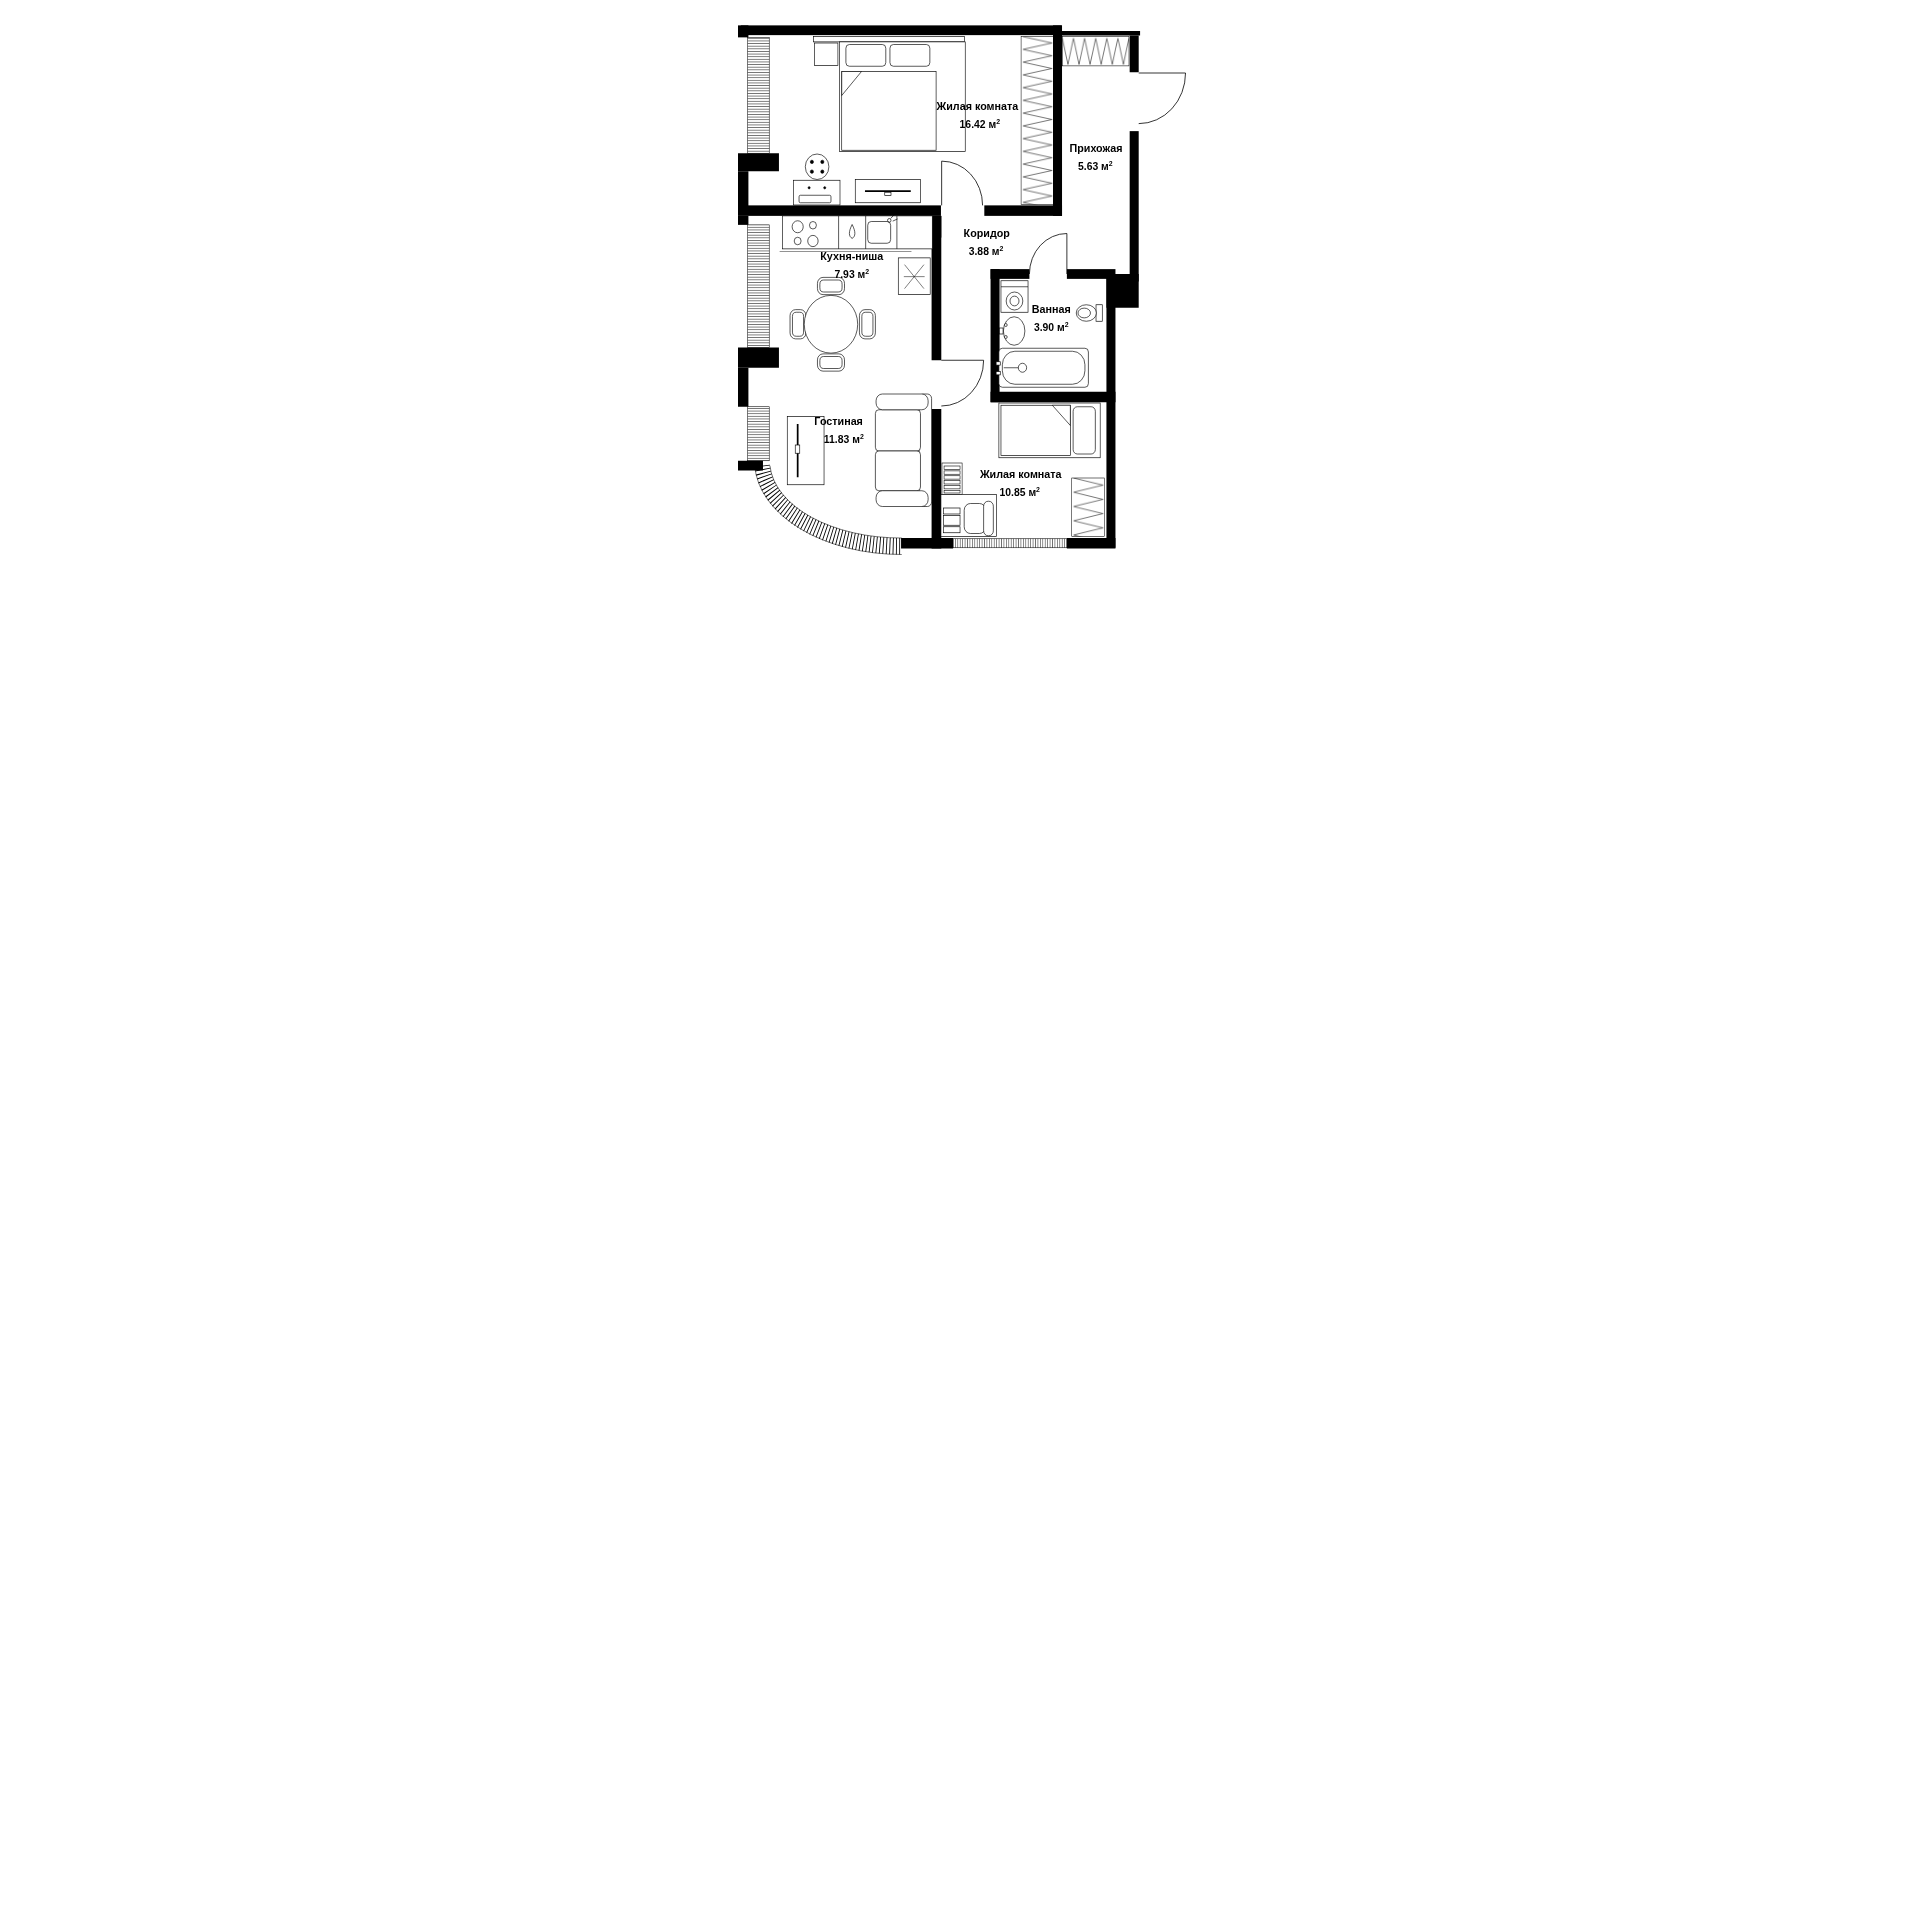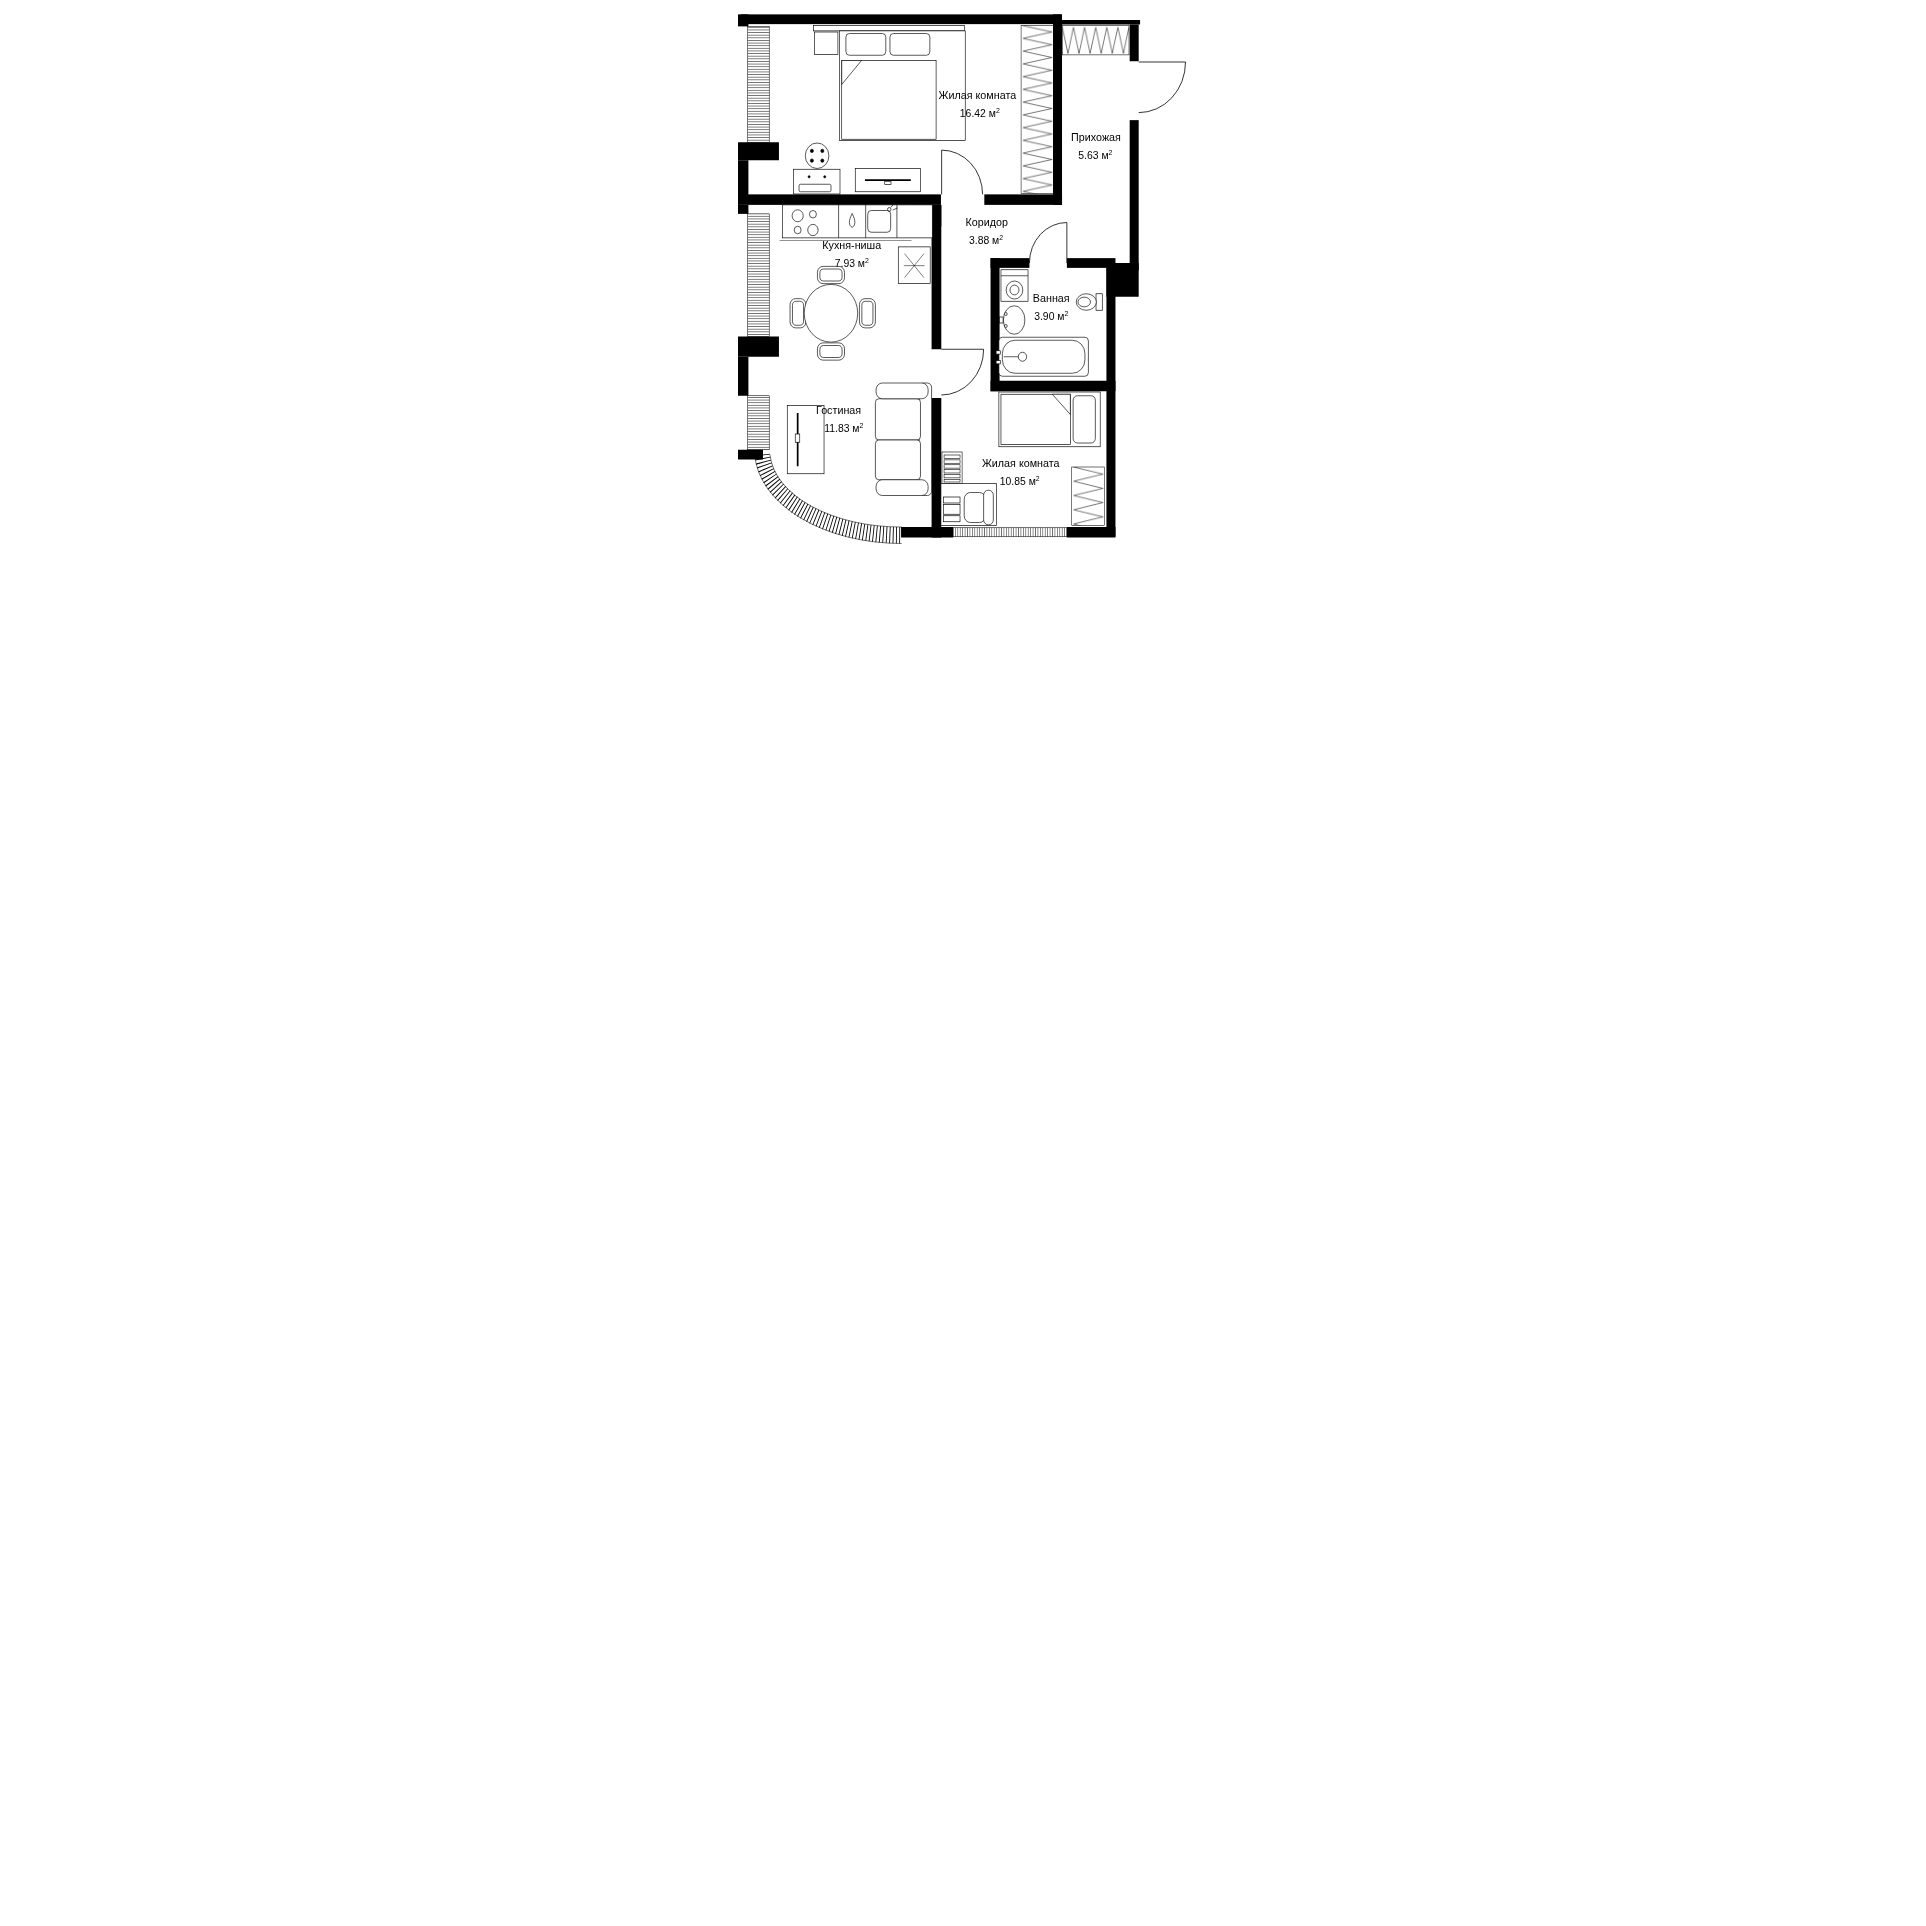--- a/index.html
+++ b/index.html
@@ -1,17 +1,17 @@
 <!DOCTYPE html>
 <html style="font-size:6.2px"><head>
 <meta charset="utf-8">
 <style>
   html, body { margin:0; padding:0; background:#ffffff; }
   body { display:flex; justify-content:center; align-items:flex-start; }
-  .plan-wrap { padding:5px 0; }
+  .plan-wrap { padding:16px 0;font-weight:bold; }
   svg.plan text { font-family:"Liberation Sans", sans-serif; }
   .room-name { font-size:31px; fill:#000000; text-anchor:middle; }
   .room-area { font-size:30px; fill:#000000; text-anchor:middle; }
   .sup { font-size:20px; }
 </style>
 </head>
 <body>
 
 <div class="plan-wrap">
 <svg class="plan" width="451" height="540" viewBox="0 0 1300 1440" preserveAspectRatio="none" xmlns="http://www.w3.org/2000/svg">

